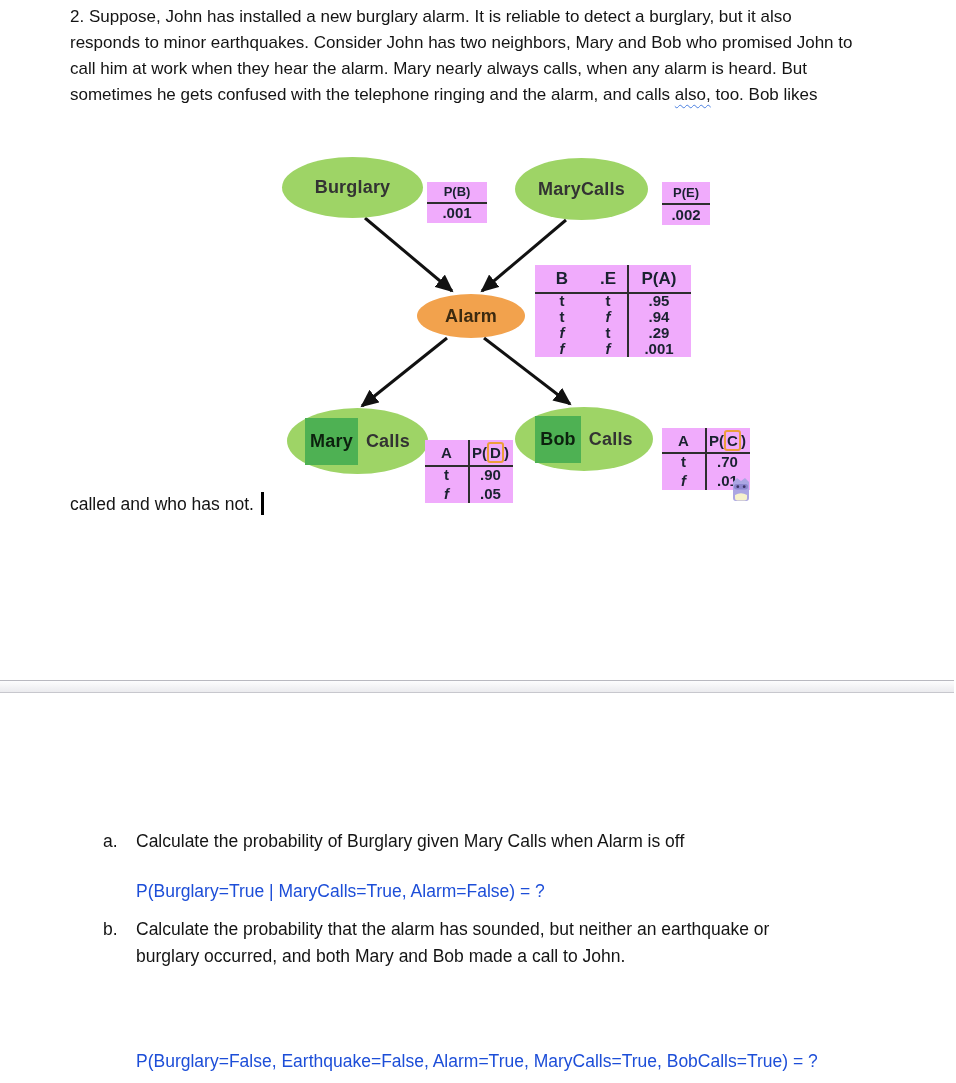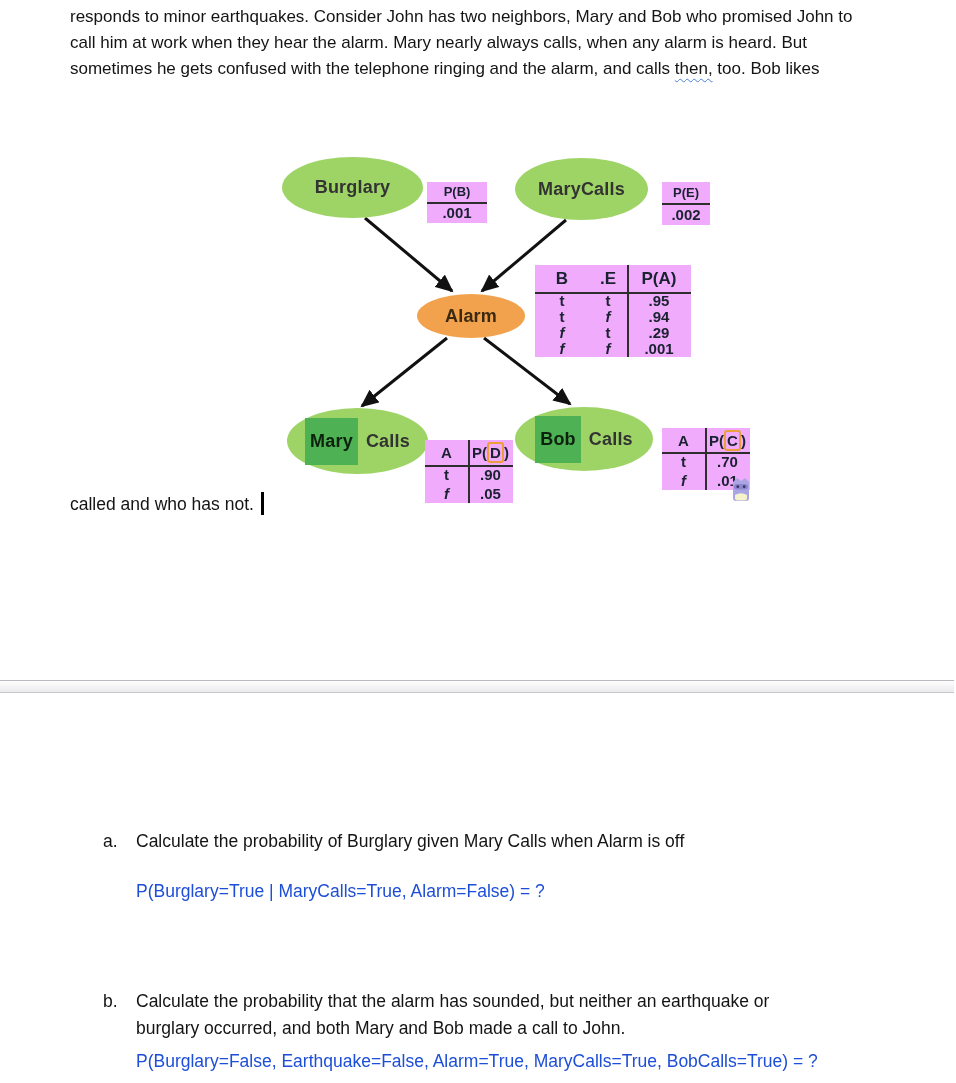--- a/index.html
+++ b/index.html
@@ -52,23 +52,24 @@
   .qmark{display:inline-block;width:33px;}
   .qindent{padding-left:33px;}
   .formula{position:absolute;left:136px;font-size:17.5px;color:#1d4ed8;white-space:nowrap;}
 </style>
 </head>
 <body>
 
 <div>
 
   <div class="para">
+    <div class="pline"><span>2. Suppose, John has installed a new burglary alarm. It is reliable to detect a burglary, but it also</span></div>
     <div class="pline"><span>responds to minor earthquakes. Consider John has two neighbors, Mary and Bob who promised John to</span></div>
     <div class="pline"><span>call him at work when they hear the alarm. Mary nearly always calls, when any alarm is heard. But</span></div>
-    <div class="pline"><span>sometimes he gets confused with the telephone ringing and the alarm, and calls </span><span class="sq">then,</span><span> too. Bob likes</span></div>
+    <div class="pline"><span>sometimes he gets confused with the telephone ringing and the alarm, and calls </span><span class="sq">also,</span><span> too. Bob likes</span></div>
   </div>
 
   <div class="fig">
     <svg class="arrows" viewBox="0 0 480 365" xmlns="http://www.w3.org/2000/svg">
       <defs>
         <marker id="ah" markerUnits="userSpaceOnUse" markerWidth="20" markerHeight="16" refX="16" refY="8" orient="auto">
           <polygon points="0,0 18,8 0,16" fill="#111"></polygon>
         </marker>
       </defs>
       <line x1="87" y1="68" x2="174" y2="141" stroke="#111" stroke-width="3" marker-end="url(#ah)"></line>
@@ -187,19 +188,19 @@
 
 <div class="divider"></div>
 
 <div>
 
   <div class="q" style="top:828px;">
     <span class="qmark">a.</span><span>Calculate the probability of Burglary given Mary Calls when Alarm is off</span>
   </div>
   <div class="formula" style="top:881px;">P(Burglary=True | MaryCalls=True, Alarm=False) = ?</div>
 
-  <div class="q" style="top:988px;">
+  <div class="q" style="top:916px;">
     <div><span class="qmark">b.</span><span>Calculate the probability that the alarm has sounded, but neither an earthquake or</span></div>
     <div class="qindent"><span>burglary occurred, and both Mary and Bob made a call to John.</span></div>
   </div>
   <div class="formula" style="top:1051px;">P(Burglary=False, Earthquake=False, Alarm=True, MaryCalls=True, BobCalls=True) = ?</div>
 
 </div>
 
 </body></html>

